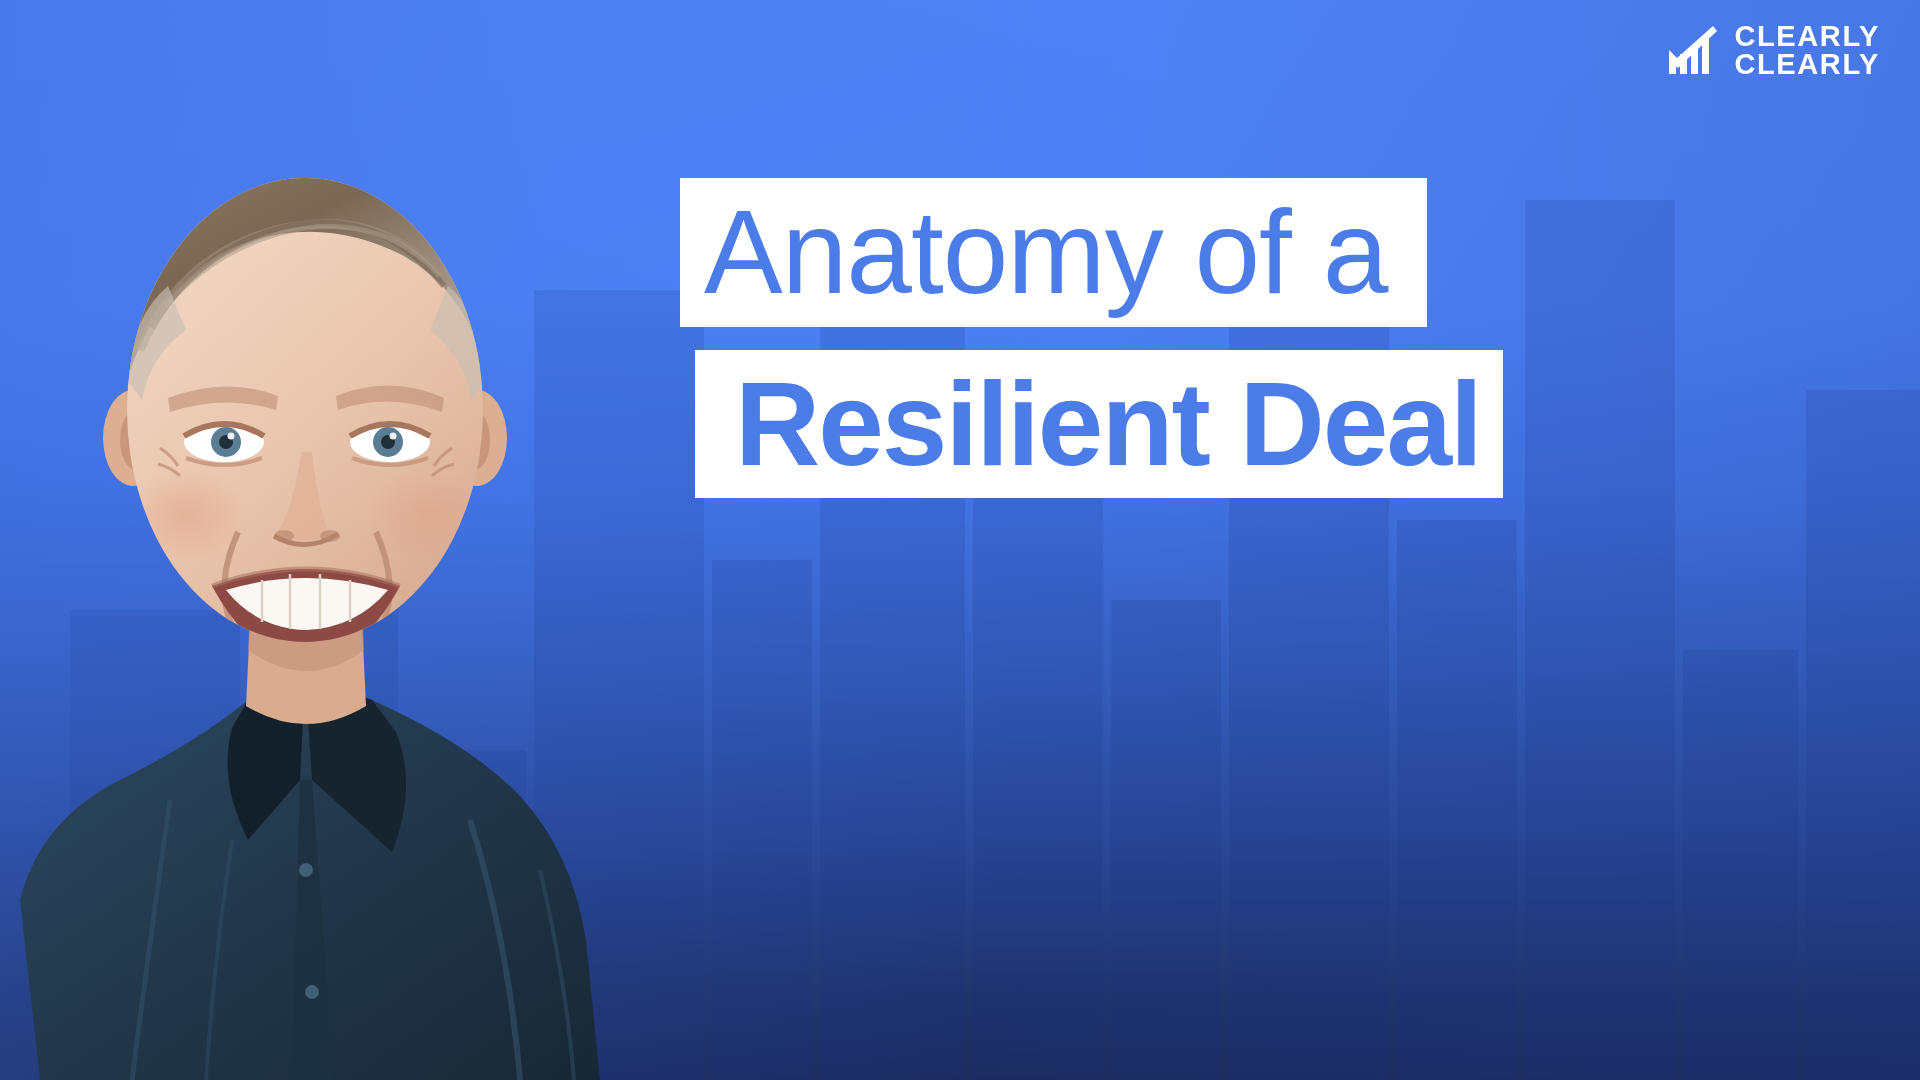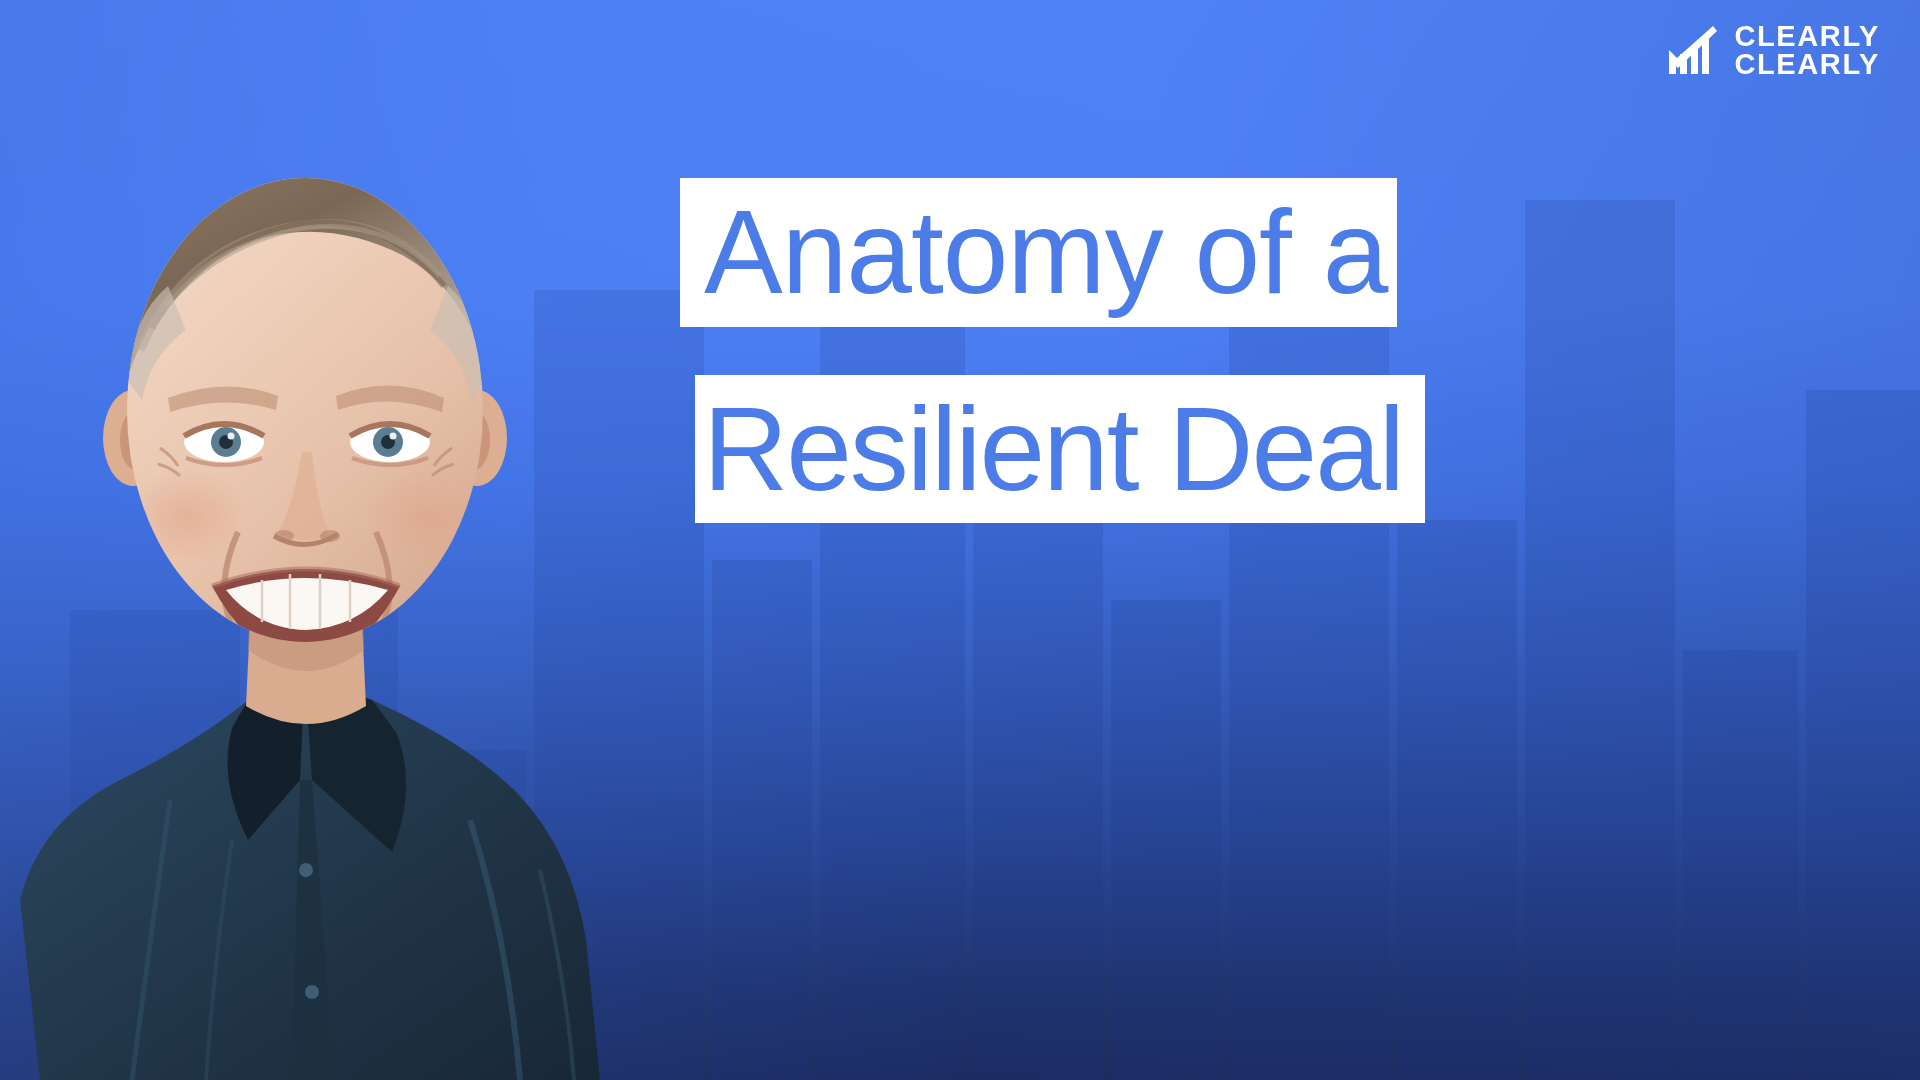--- a/index.html
+++ b/index.html
@@ -90,29 +90,29 @@
     display: table;
     background: #ffffff;
     color: #4b7ce8;
     font-weight: 400;
     letter-spacing: -1px;
     white-space: nowrap;
   }
   .title-line-1 {
     font-size: 118px;
     line-height: 1.26;
-    padding: 0 10px 0 24px;
+    padding: 0 40px 0 24px;
   }
   .title-line-2 {
     font-size: 118px;
     line-height: 1.26;
-    margin-top: 48px;
+    margin-top: 23px;
     margin-left: 15px;
-    padding: 0 22px 0 8px;
-    font-weight: 400;
+    padding: 0 22px 0 40px;
+    font-weight: 700;
     letter-spacing: -2px;
   }
 
   
   .speaker {
     position: absolute;
     left: 852px;
     top: 806px;
     color: #ffffff;
   }

